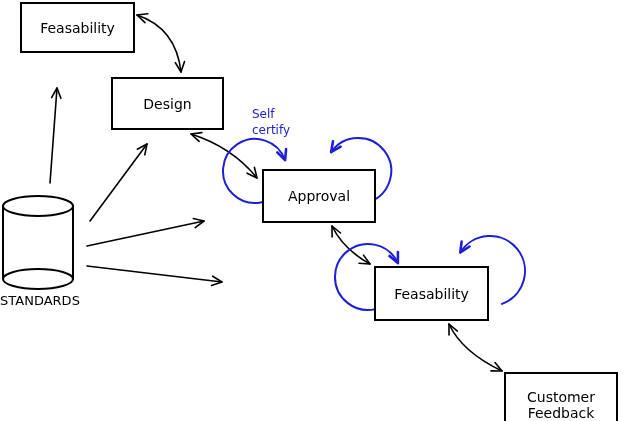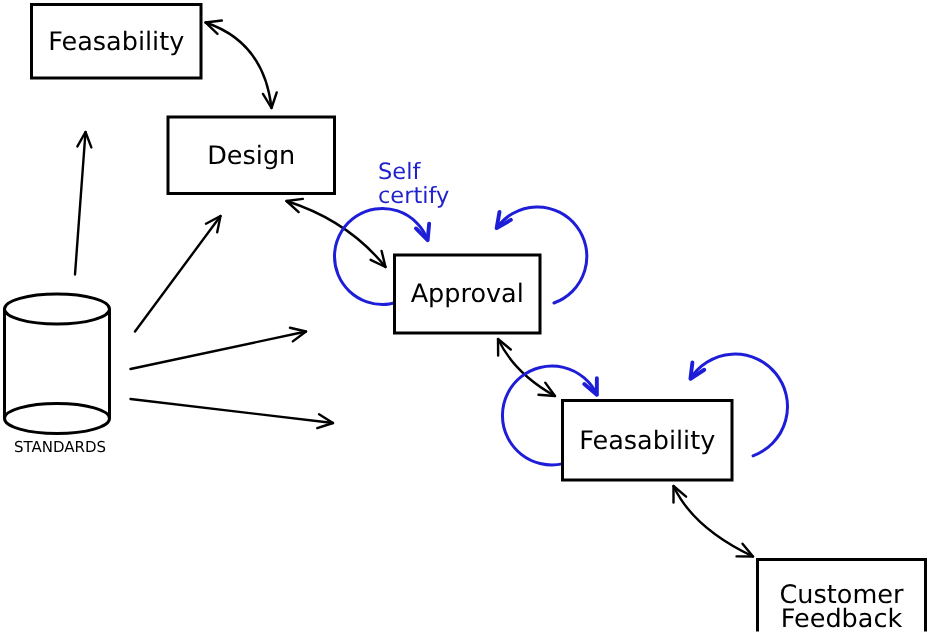--- a/index.html
+++ b/index.html
@@ -13,37 +13,37 @@
   #stage { position: absolute; left: 0; top: 0; width: 633px; height: 421px; }
   svg.layer { position: absolute; left: 0; top: 0; }
   .node {
     position: absolute;
     border: 2px solid #000000;
     background: #ffffff;
     box-sizing: border-box;
     display: flex;
     align-items: center;
     justify-content: center;
-    font-size: 17px;
+    font-size: 14px;
     color: #000000;
     text-align: center;
     white-space: pre-line;
     line-height: 16px;
   }
   .note {
     position: absolute;
     color: #2222cc;
-    font-size: 15px;
+    font-size: 12px;
     line-height: 16px;
     white-space: pre-line;
   }
   .cyl-label {
     position: absolute;
     color: #000000;
-    font-size: 10px;
+    font-size: 13px;
     text-align: center;
   }
 </style>
 </head>
 <body>
 
 <div id="stage">
 
   <svg class="layer" width="633" height="421" viewBox="0 0 633 421">
 
@@ -110,21 +110,21 @@
         <path d="M502.0,303.9 A35,35 0 1 0 460.3,252.5"></path>
         <path stroke-width="2.6" d="M461.6,241.6 L460.3,252.5 L469.5,246.5"></path>
       </g>
     </g>
   </svg>
 
   <div class="node" style="left:20px; top:2px; width:115px; height:51px;">Feasability</div>
 
   <div class="node" style="left:111px; top:77px; width:113px; height:53px;">Design</div>
 
-  <div class="node" style="left:262px; top:169px; width:99px; height:54px;">Approval</div>
+  <div class="node" style="left:262px; top:169px; width:114px; height:54px;">Approval</div>
 
   <div class="node" style="left:374px; top:266px; width:115px; height:55px;">Feasability</div>
 
   <div class="node" style="left:504px; top:372px; width:114px; height:66px;">Customer
 Feedback</div>
 
   <div class="cyl-label" style="left:0px; top:293px; width:80px;">STANDARDS</div>
 
   <div class="note" style="left:252px; top:106px;">Self
 certify</div>

